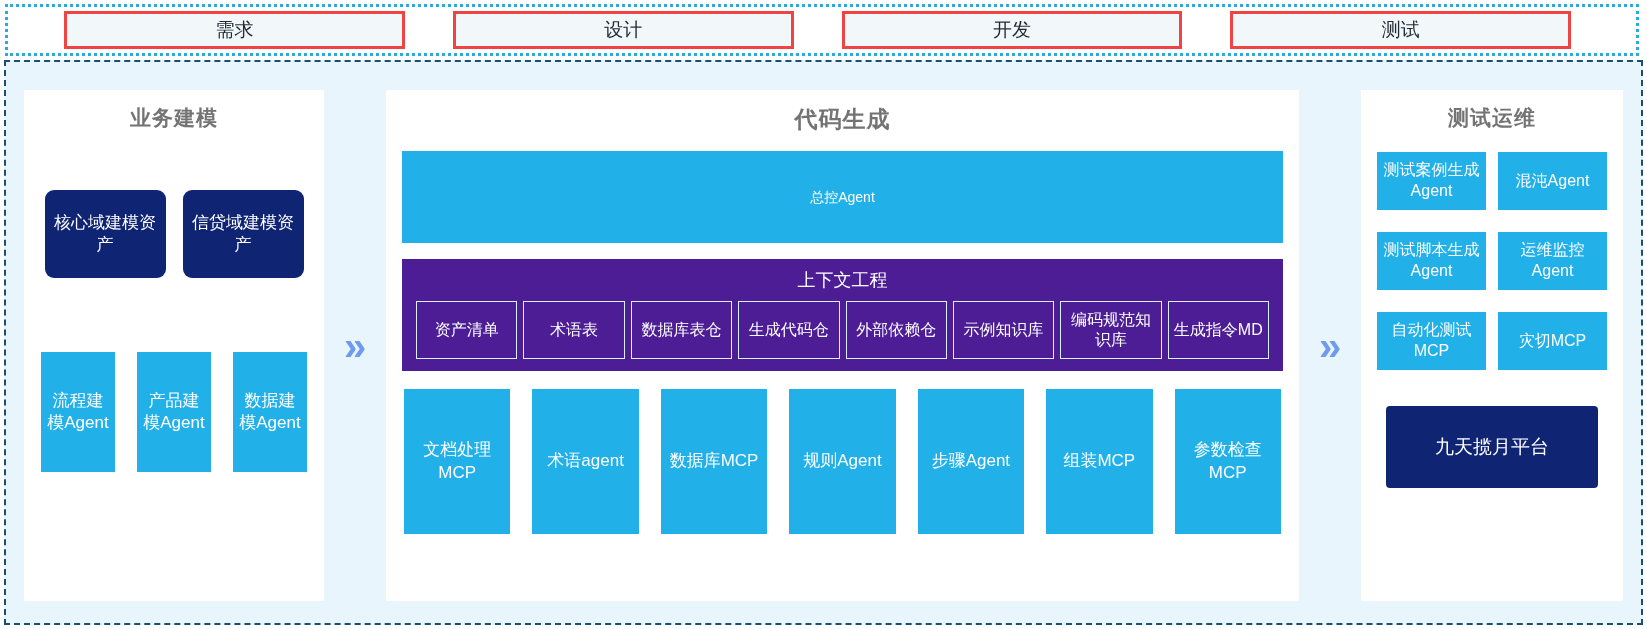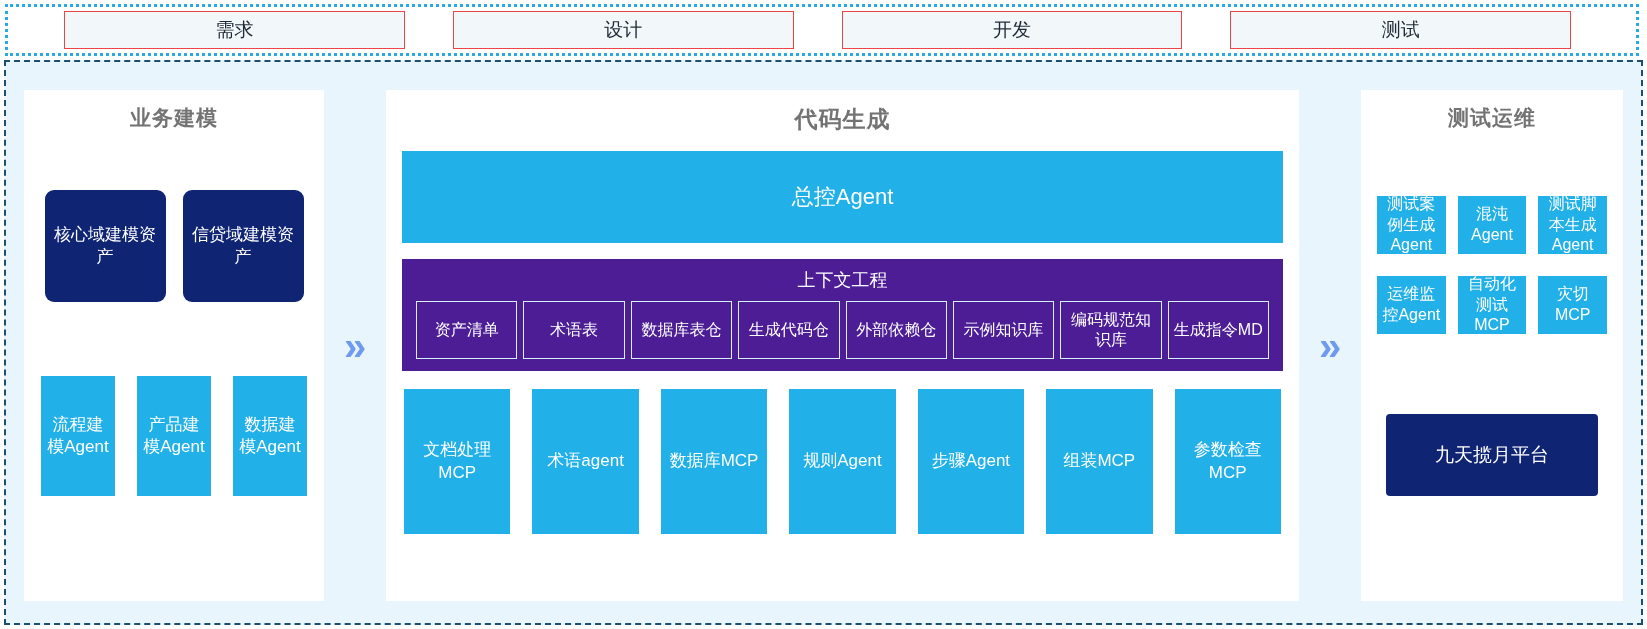--- a/index.html
+++ b/index.html
@@ -31,21 +31,21 @@
     align-items: center;
     justify-content: space-between;
     padding: 0 28px;
     background: #ffffff;
   }
   .phase-box {
     flex: 1 1 0;
     height: 38px;
     margin: 0 24px;
     background: #f2f7fa;
-    border: 1px solid #ef4444;
+    border: 3px solid #ef4444;
     display: flex;
     align-items: center;
     justify-content: center;
     font-size: 19px;
     color: #1f2933;
     box-sizing: border-box;
     text-align: right;
   }
   .phase-box:first-child { margin-left: 28px; }
   .phase-box:last-child  { margin-right: 37px; }
@@ -73,21 +73,21 @@
 
   .panel {
     background: #ffffff;
     box-sizing: border-box;
     padding: 14px 16px 16px 16px;
     display: flex;
     flex-direction: column;
   }
   .panel-left   { width: 300px; flex: 0 0 300px; }
   .panel-center { flex: 1 1 auto; }
-  .panel-right  { width: 262px; flex: 0 0 262px; gap: 44px; }
+  .panel-right  { width: 262px; flex: 0 0 262px; }
 
   .panel-title {
     text-align: center;
     font-size: 21px;
     font-weight: bold;
     color: #737373;
     margin-bottom: 6px;
     letter-spacing: 1px;
   }
   .panel-title.big { font-size: 23px; }
@@ -134,40 +134,40 @@
 
   
   .left-assets {
     display: flex;
     gap: 17px;
     margin-top: 52px;
     justify-content: center;
   }
   .left-assets .navy-box {
     width: 121px;
-    height: 112px;
+    height: 88px;
     font-family: Liberation Serif, serif;
   }
   .left-agents {
     display: flex;
     gap: 22px;
     margin-top: 74px;
     justify-content: center;
   }
   .left-agents .cyan-box {
     width: 74px;
     height: 120px;
     flex-direction: column;
   }
 
   
   .master-agent {
     margin-top: 10px;
     height: 92px;
-    font-size: 22px;
+    font-size: 14px;
   }
   .ctx-block {
     margin-top: 16px;
     background: #4c1d95;
     color: #ffffff;
     box-sizing: border-box;
     padding: 9px 0 12px 0;
   }
   .ctx-title {
     text-align: center;
@@ -204,21 +204,21 @@
     padding: 0 2px;
   }
   .tool-row .cyan-box {
     flex: 1 1 0;
     height: 145px;
   }
 
   
   .right-grid {
     display: grid;
-    grid-template-columns: 1fr 1fr 1fr;
+    grid-template-columns: 1fr 1fr;
     gap: 22px 12px;
     margin-top: 14px;
   }
   .right-grid .cyan-box {
     height: 58px;
     font-size: 16px;
   }
   .platform-wrap {
     margin-top: 36px;
     display: flex;

